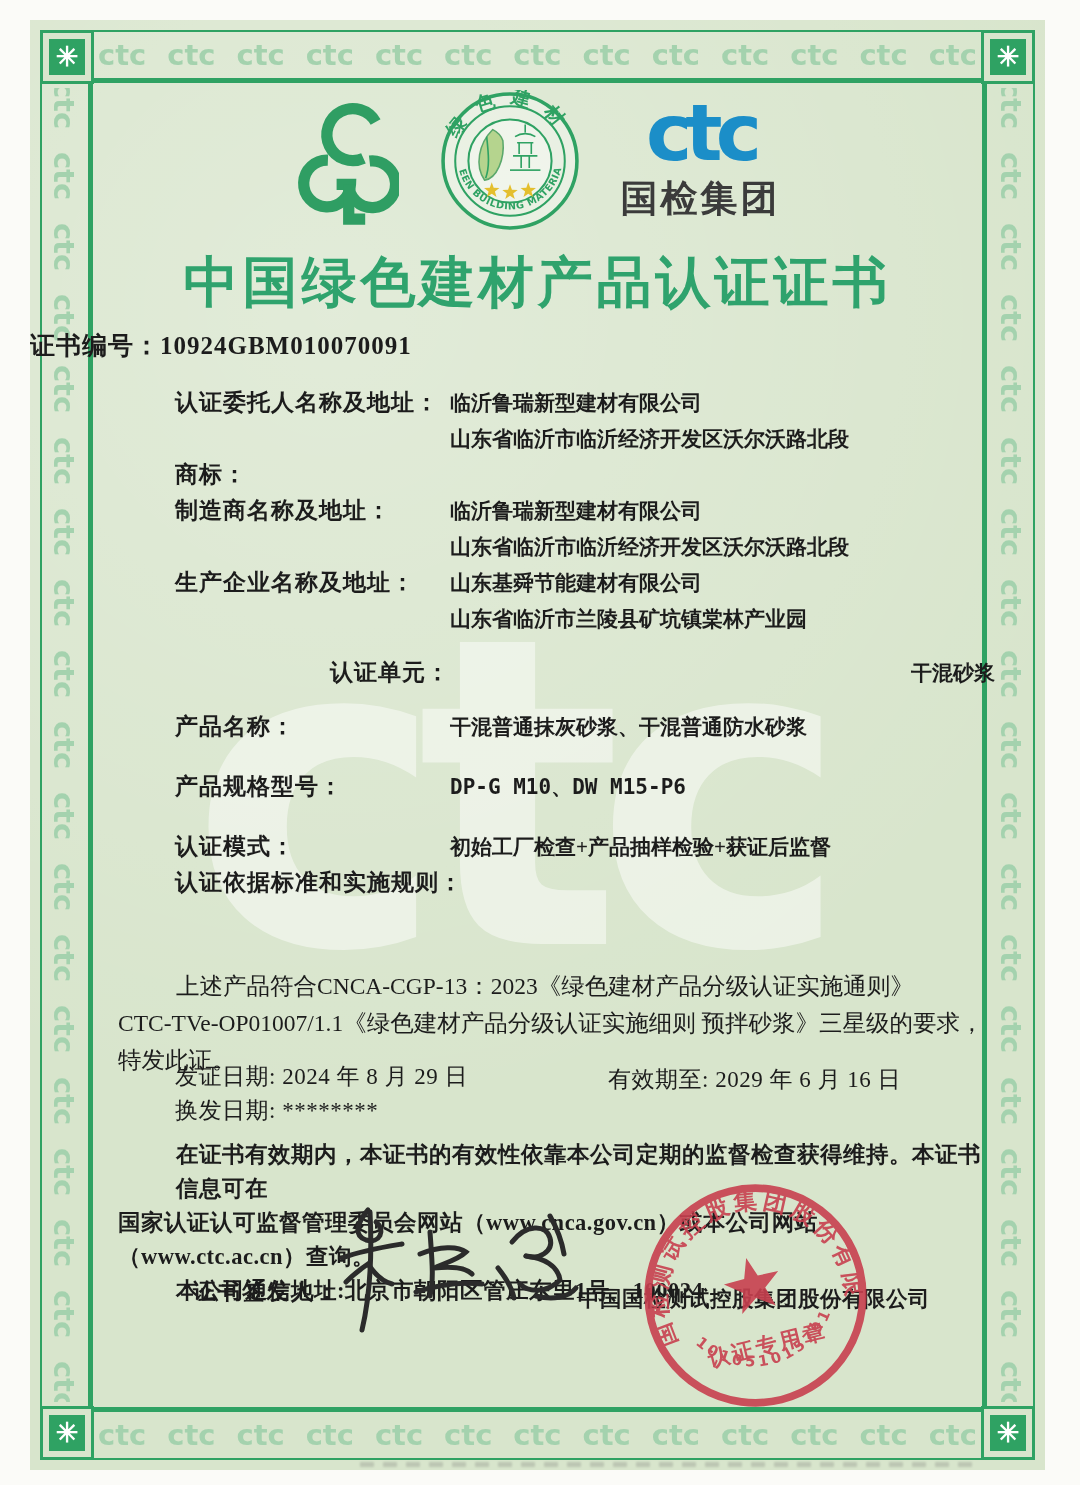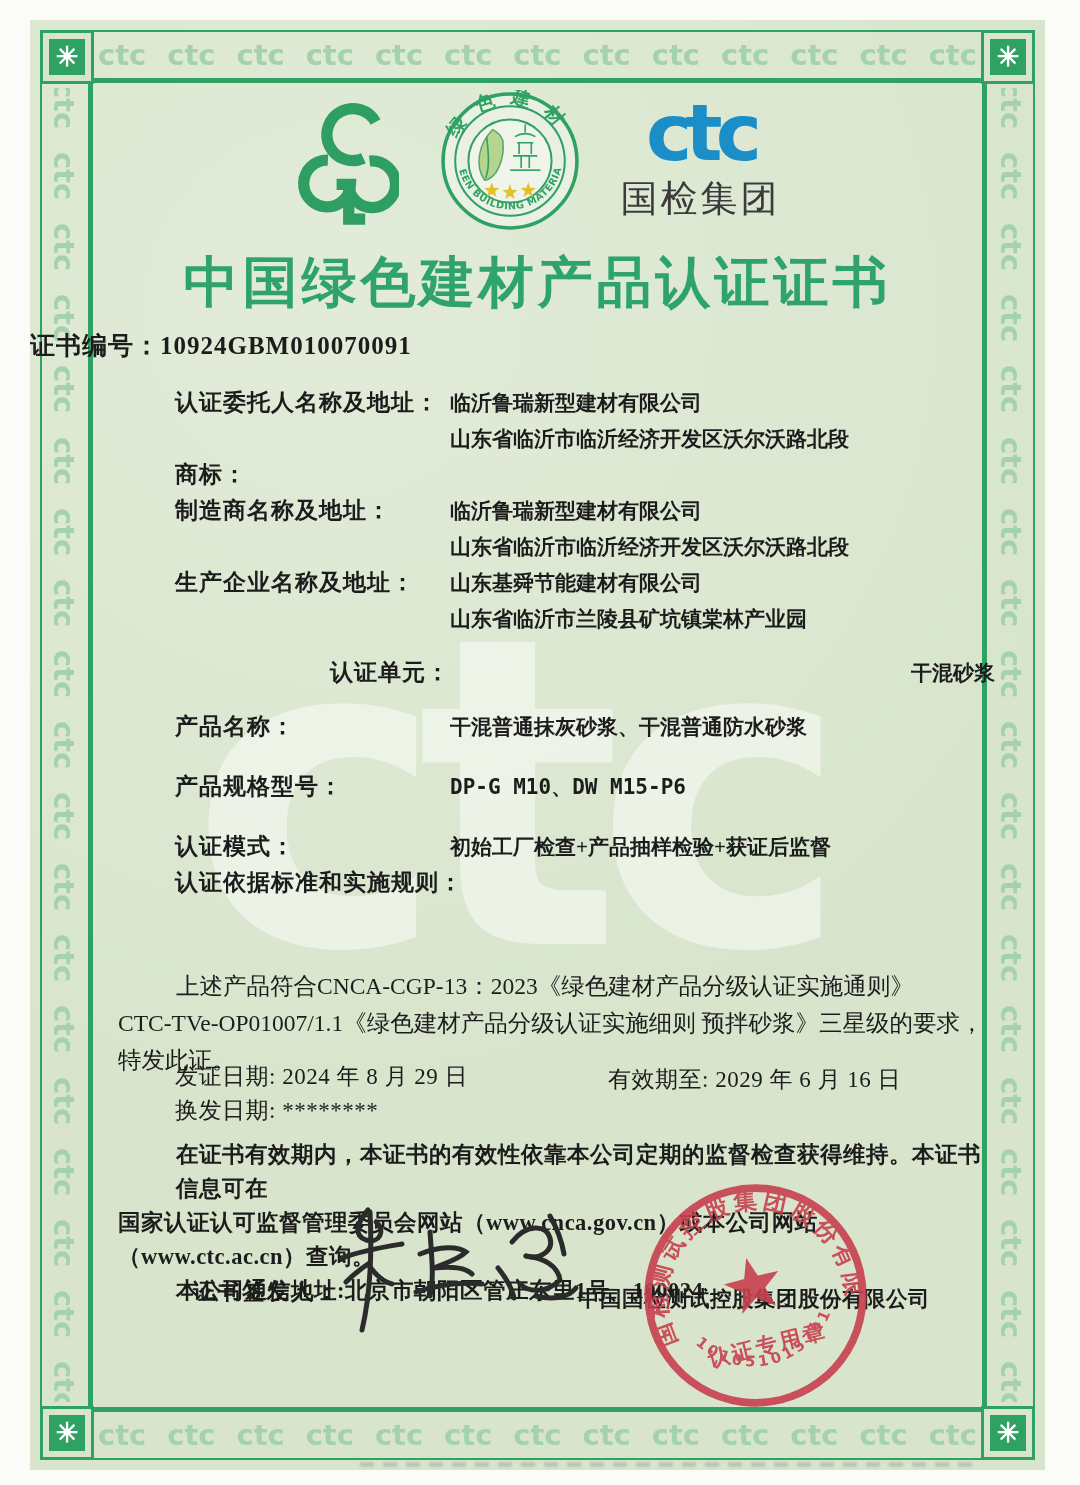--- a/index.html
+++ b/index.html
@@ -44,21 +44,21 @@
     font-size:430px; line-height:1; letter-spacing:-28px;
     color:rgba(255,255,255,0.48);
   }
   
   .content { position:absolute; inset:0; z-index:2; }
   .logos { position:absolute; left:0; right:0; top:66px; height:150px;
            display:flex; justify-content:center; align-items:center; gap:40px; }
   .ctc-block { display:flex; flex-direction:column; align-items:center; }
   .ctc-word { font-family:"DejaVu Sans", sans-serif; font-weight:bold;
               font-size:78px; line-height:0.9; letter-spacing:-7px; color:#1b8ec8; }
-  .ctc-name { font-family:"DejaVu Sans", sans-serif; font-weight:400;
+  .ctc-name { font-family:"DejaVu Sans", sans-serif; font-weight:700;
               font-size:37px; color:#3b3b3b; letter-spacing:3px; margin-top:6px; }
   .title { position:absolute; left:0; right:0; top:226px; text-align:center;
            font-size:55px; font-weight:900; color:#2fa36d; letter-spacing:4px; }
   .certno { position:absolute; left:0; right:0; top:309px; 
             font-size:25px; font-weight:bold; letter-spacing:1px; }
   .fields { position:absolute; left:145px; right:50px; top:352px;
             font-size:23px; font-weight:bold; line-height:36px; }
   .field { display:flex; }
   .field .lbl { width:275px; flex:none; white-space:nowrap; letter-spacing:1px; font-size:23px; }
   .field .val { flex:1; font-size:21px; }

